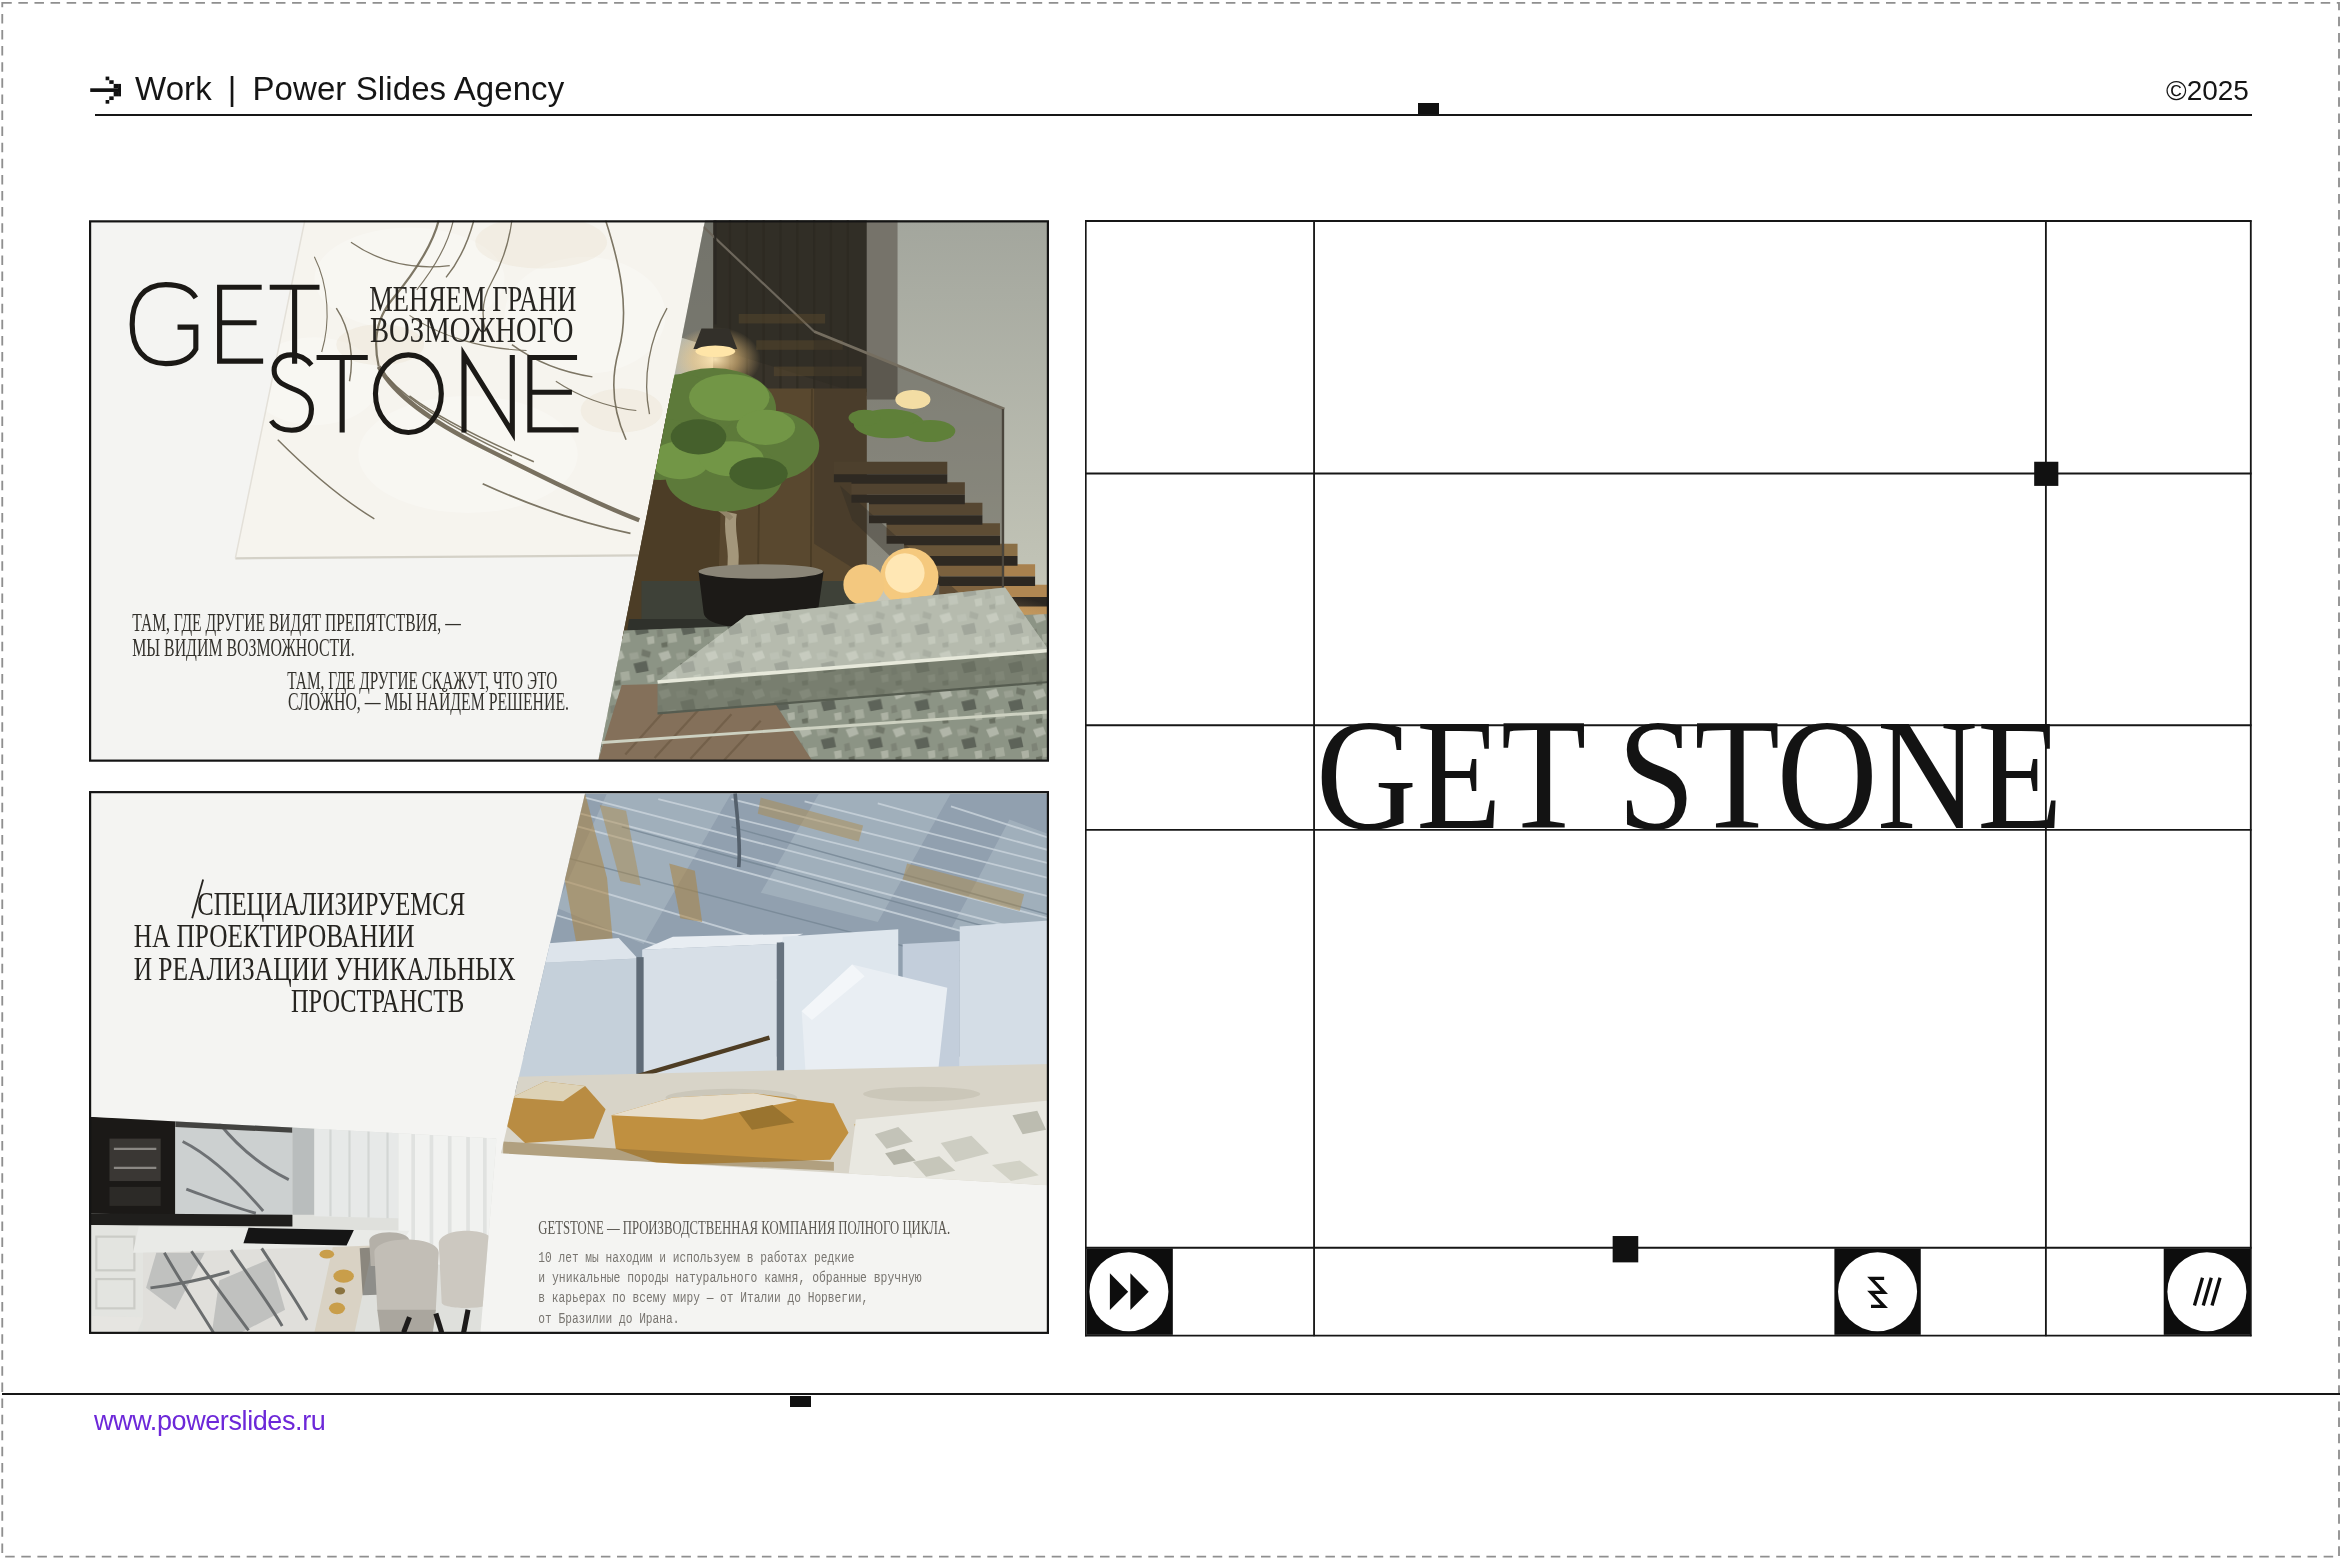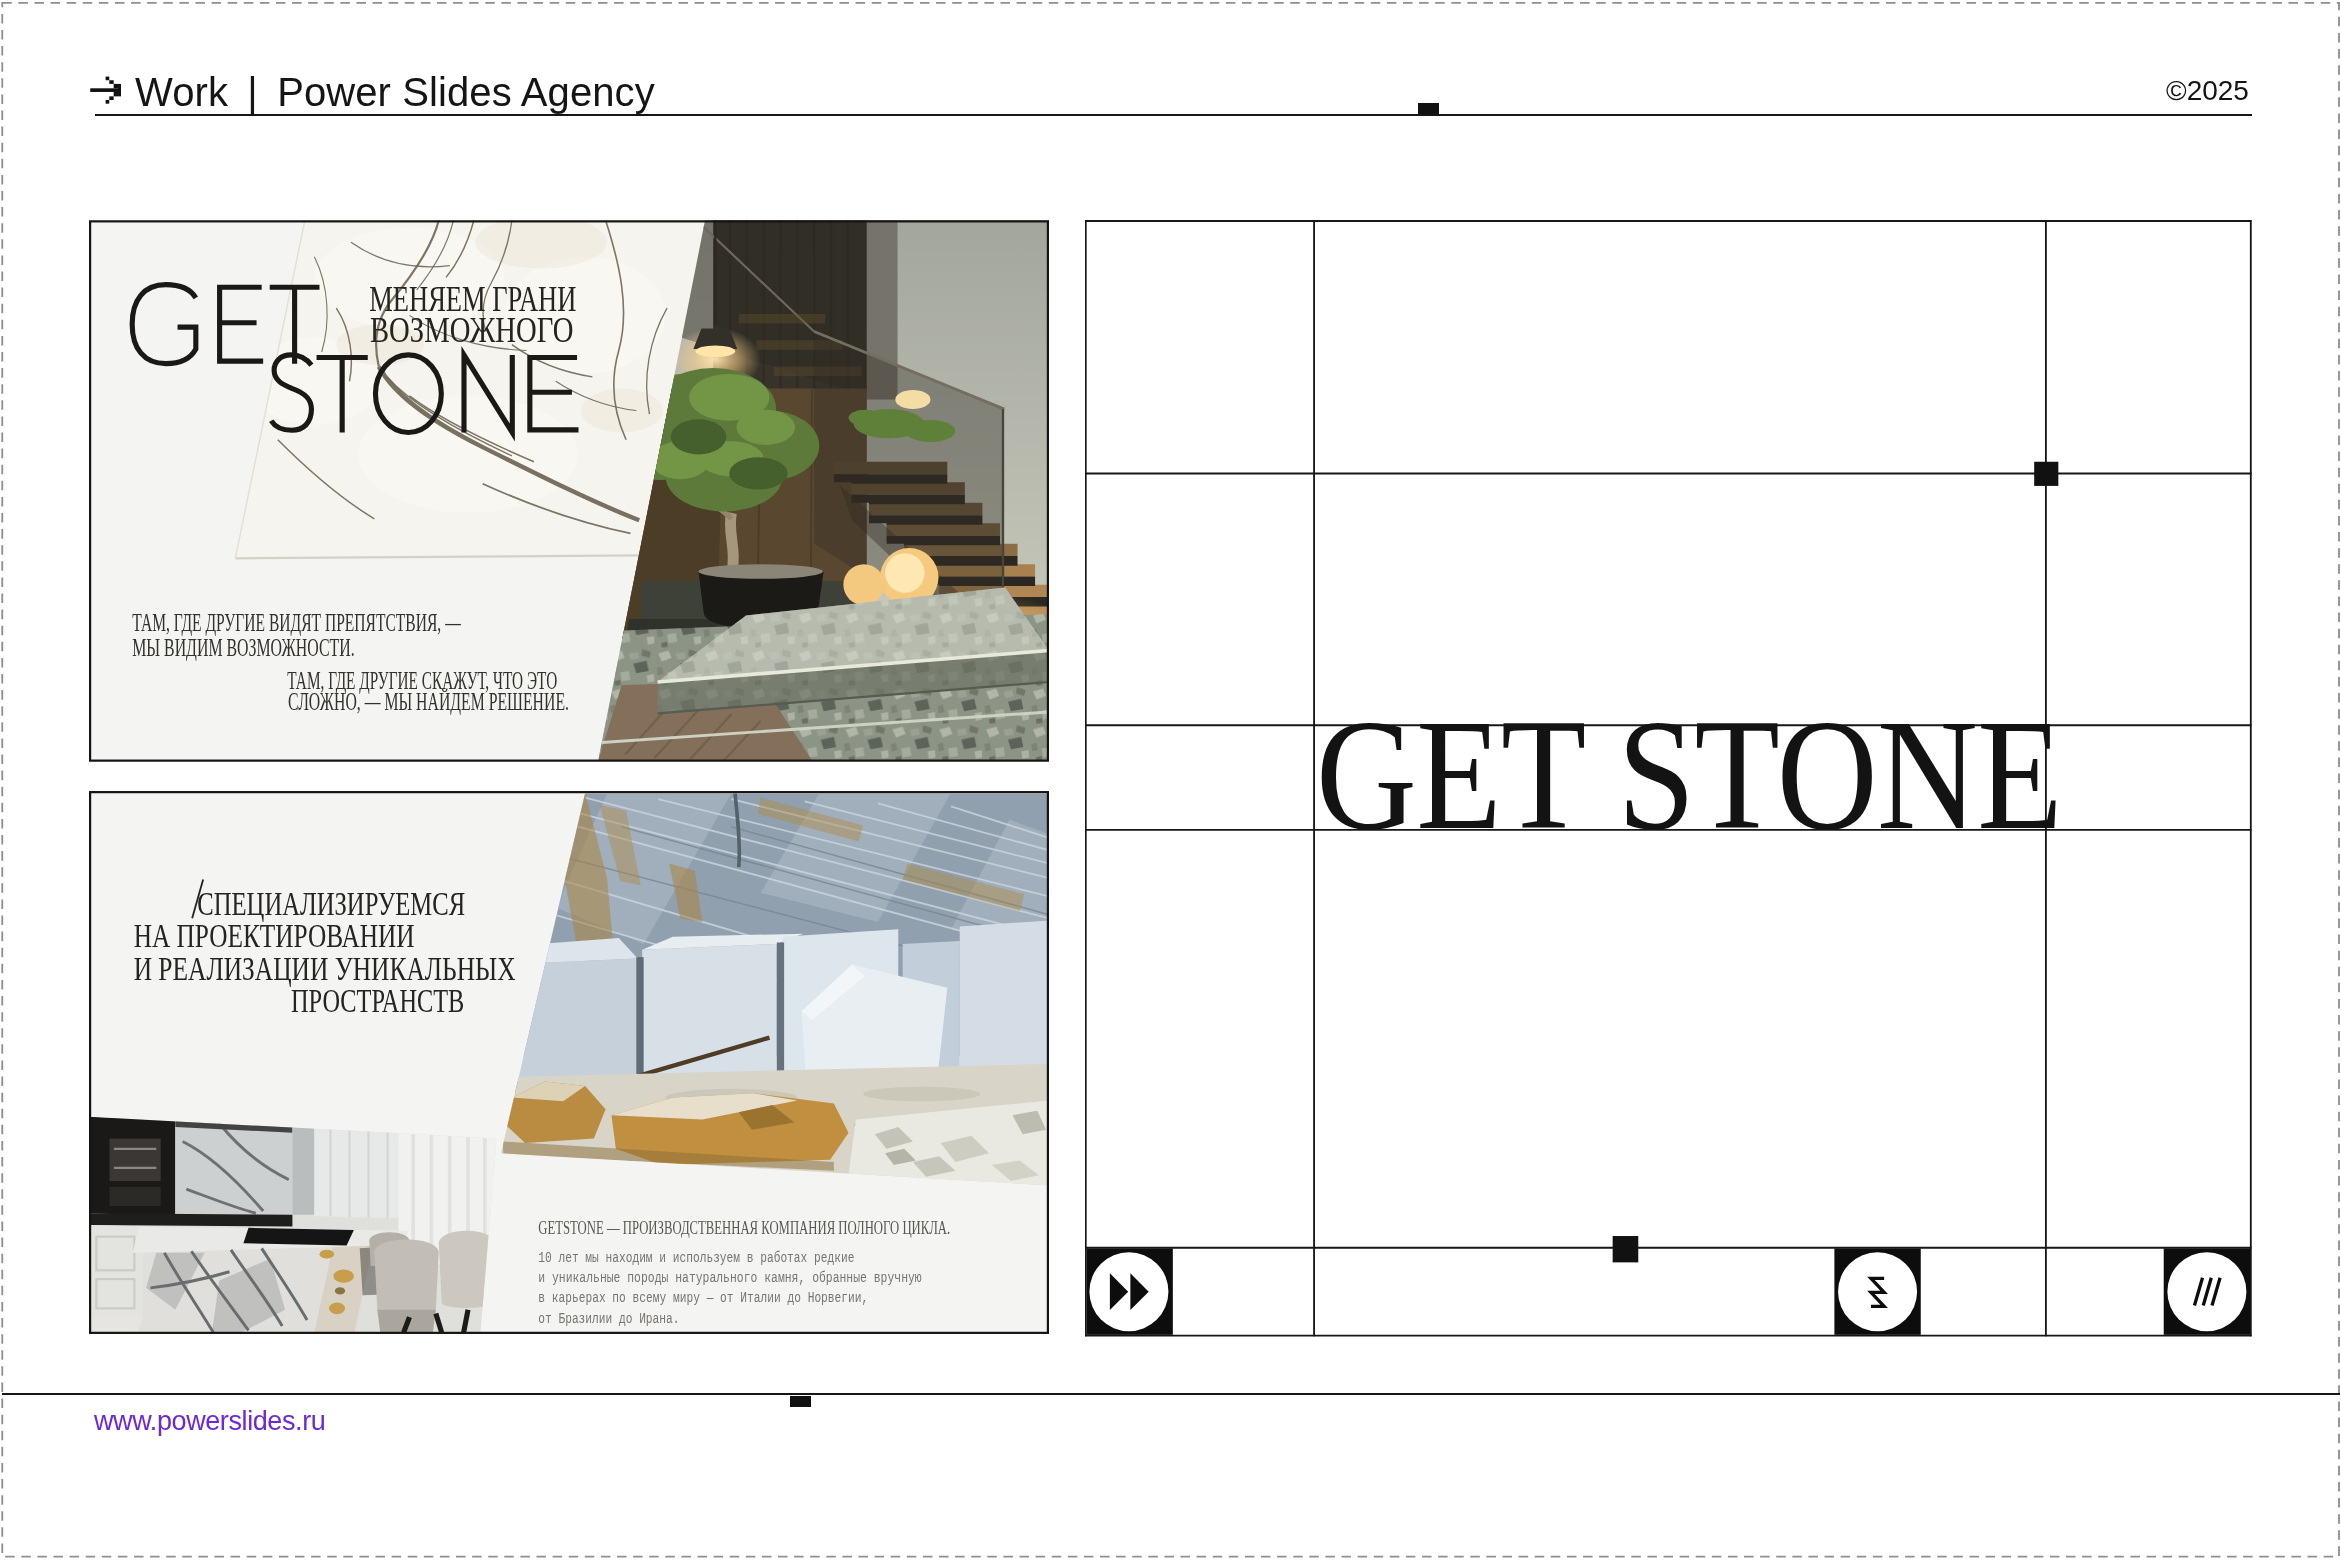--- a/index.html
+++ b/index.html
@@ -19,21 +19,21 @@
   <rect x="3" y="25" width="42" height="5" fill="#111"></rect>
   <rect x="24" y="9" width="5" height="5" fill="#111"></rect>
   <rect x="29" y="14" width="6" height="5" fill="#111"></rect>
   <rect x="35" y="19" width="6" height="6" fill="#111"></rect>
   <rect x="41" y="19" width="4" height="17" fill="#111"></rect>
   <rect x="35" y="30" width="6" height="6" fill="#111"></rect>
   <rect x="29" y="36" width="6" height="5" fill="#111"></rect>
   <rect x="24" y="41" width="5" height="5" fill="#111"></rect>
 </svg>
 
-<div class="abs" style="left:135px;top:70px;font-size:40px;color:#151515;letter-spacing:0.1px;">Work  |  Power Slides Agency</div>
+<div class="abs" style="left:135px;top:70px;font-size:33px;color:#151515;letter-spacing:0.1px;">Work  |  Power Slides Agency</div>
 
 <div class="abs" style="left:2166px;top:75px;font-size:28px;color:#151515;text-align:right;">©2025</div>
 
 <div class="abs" style="left:95px;top:114px;width:2157px;height:1.8px;background:#161616"></div>
 
 <div class="abs" style="left:1418px;top:103px;width:21px;height:11px;background:#111"></div>
 
 <svg class="abs" style="left:89px;top:220px" width="960" height="542" viewBox="122 300 1312 740">
   <defs>
     <linearGradient id="wallL" x1="0" y1="0" x2="0" y2="1">

